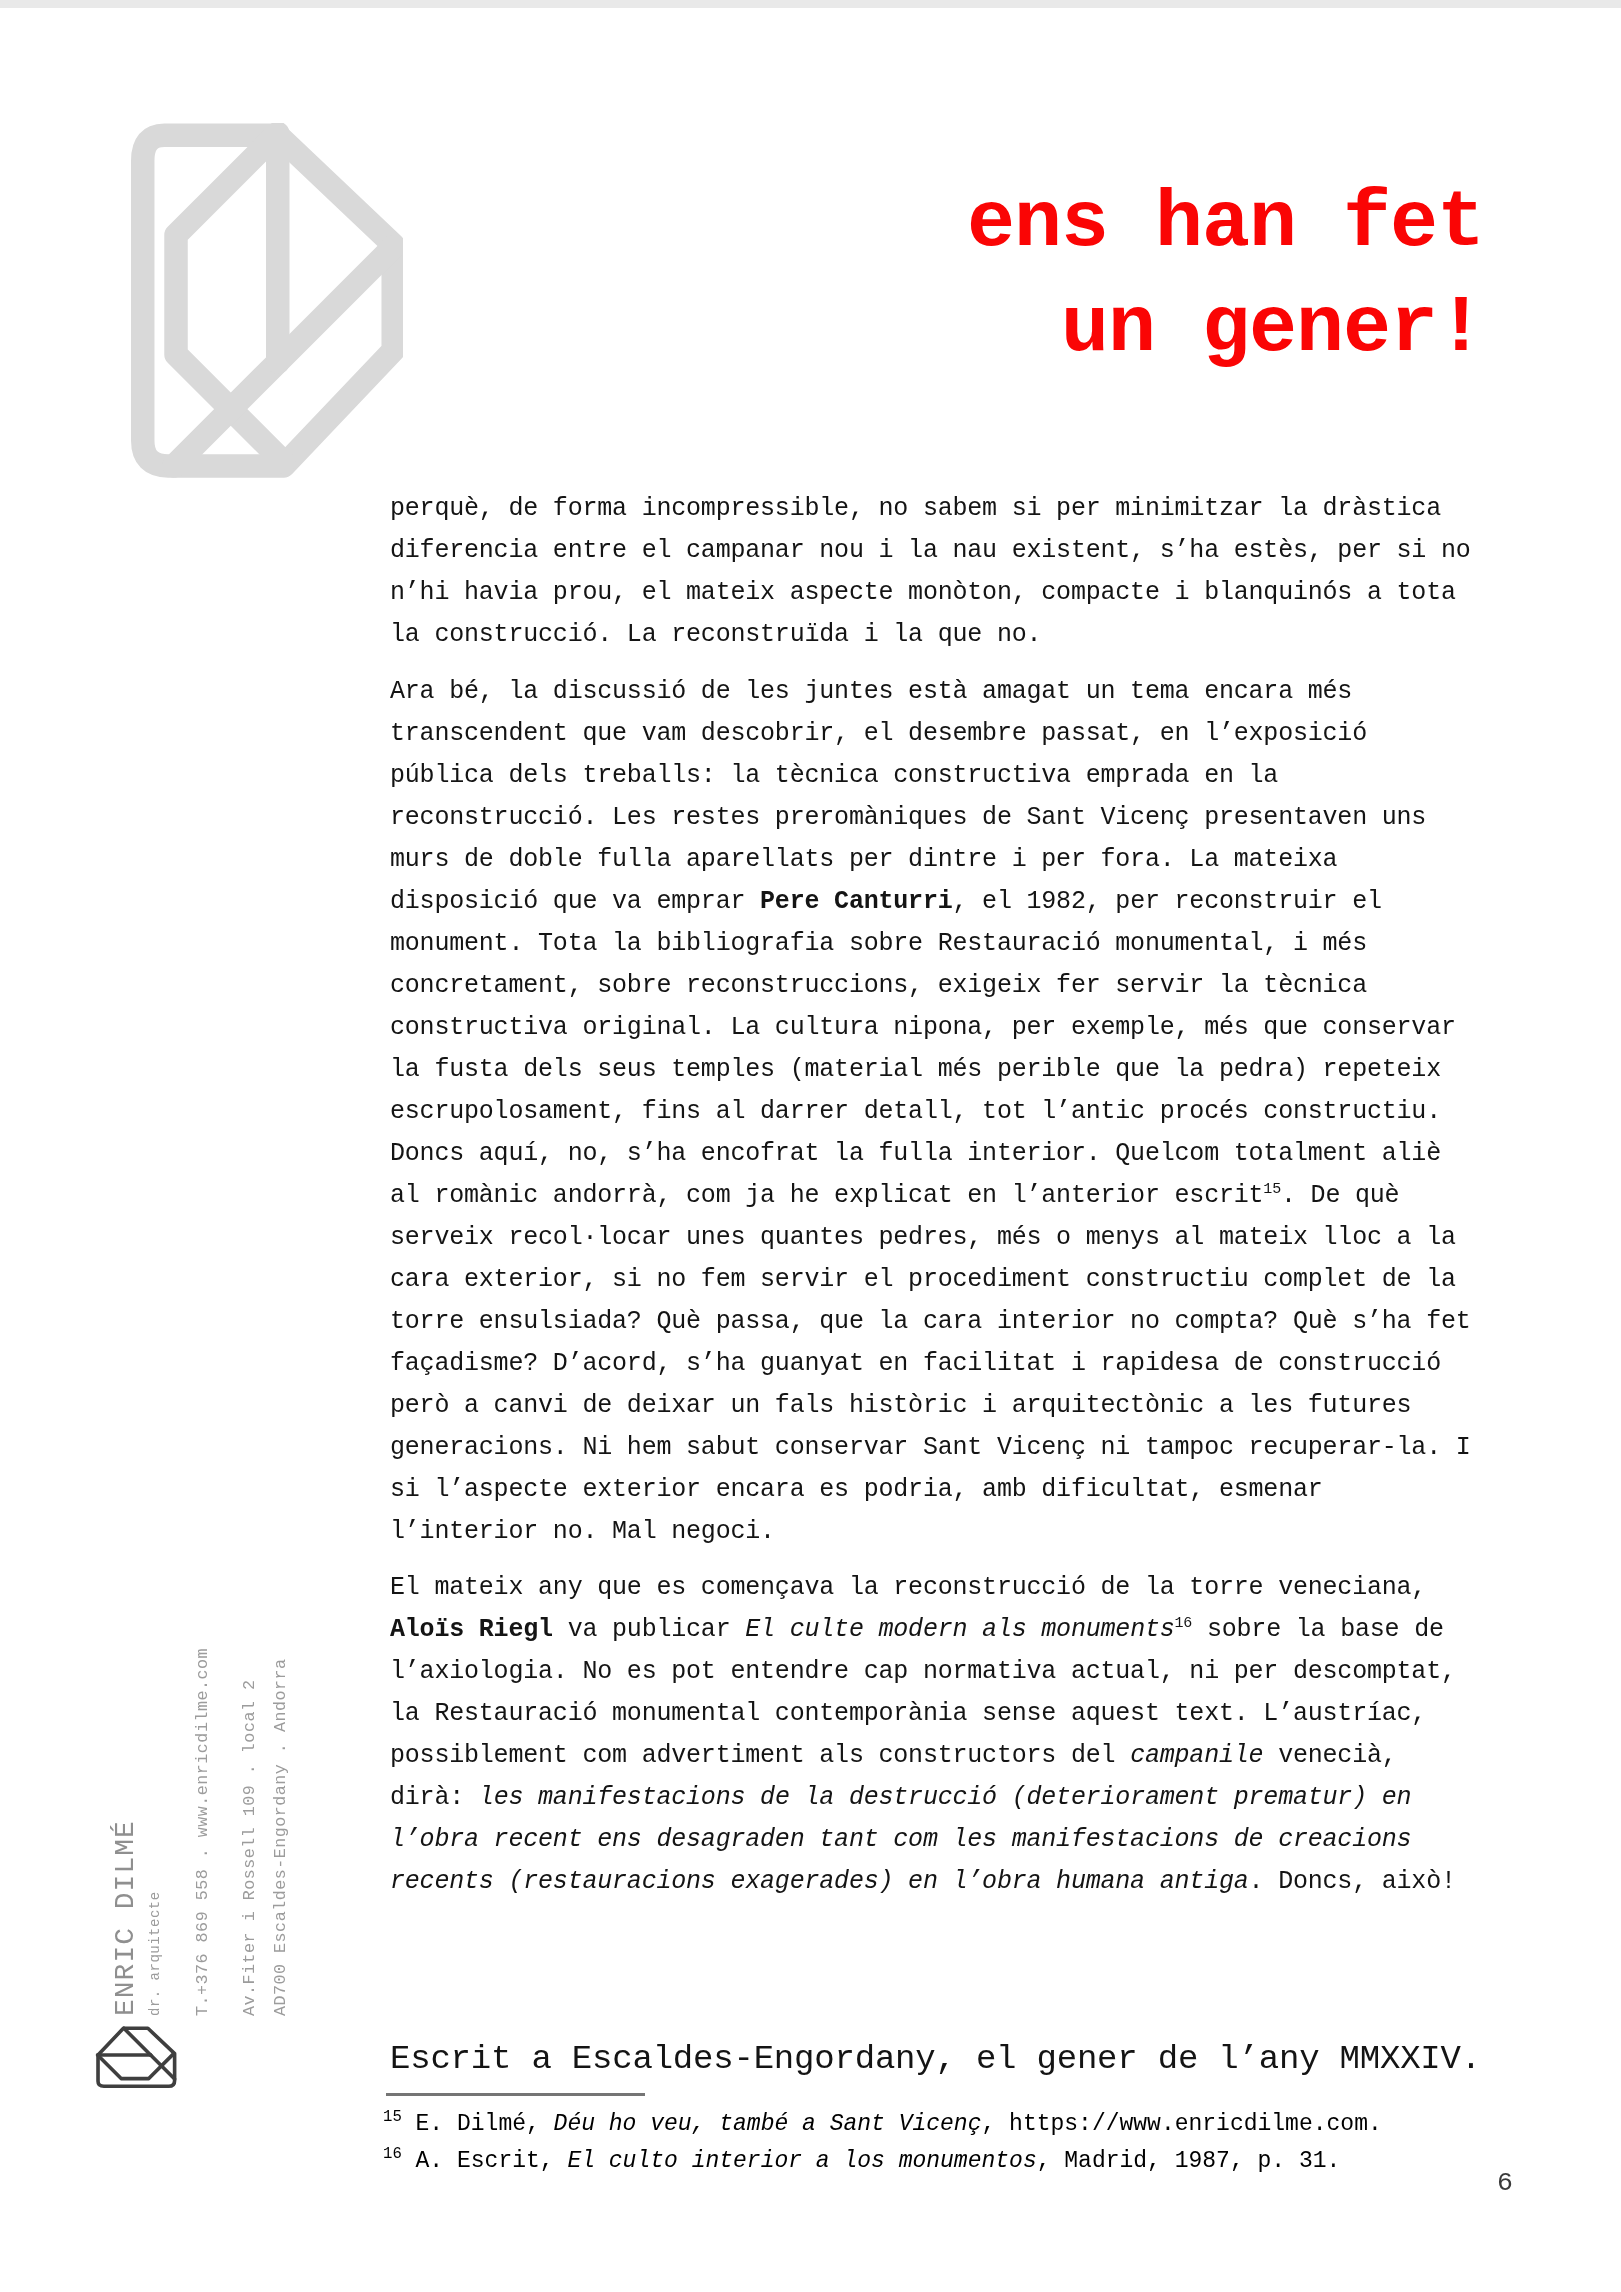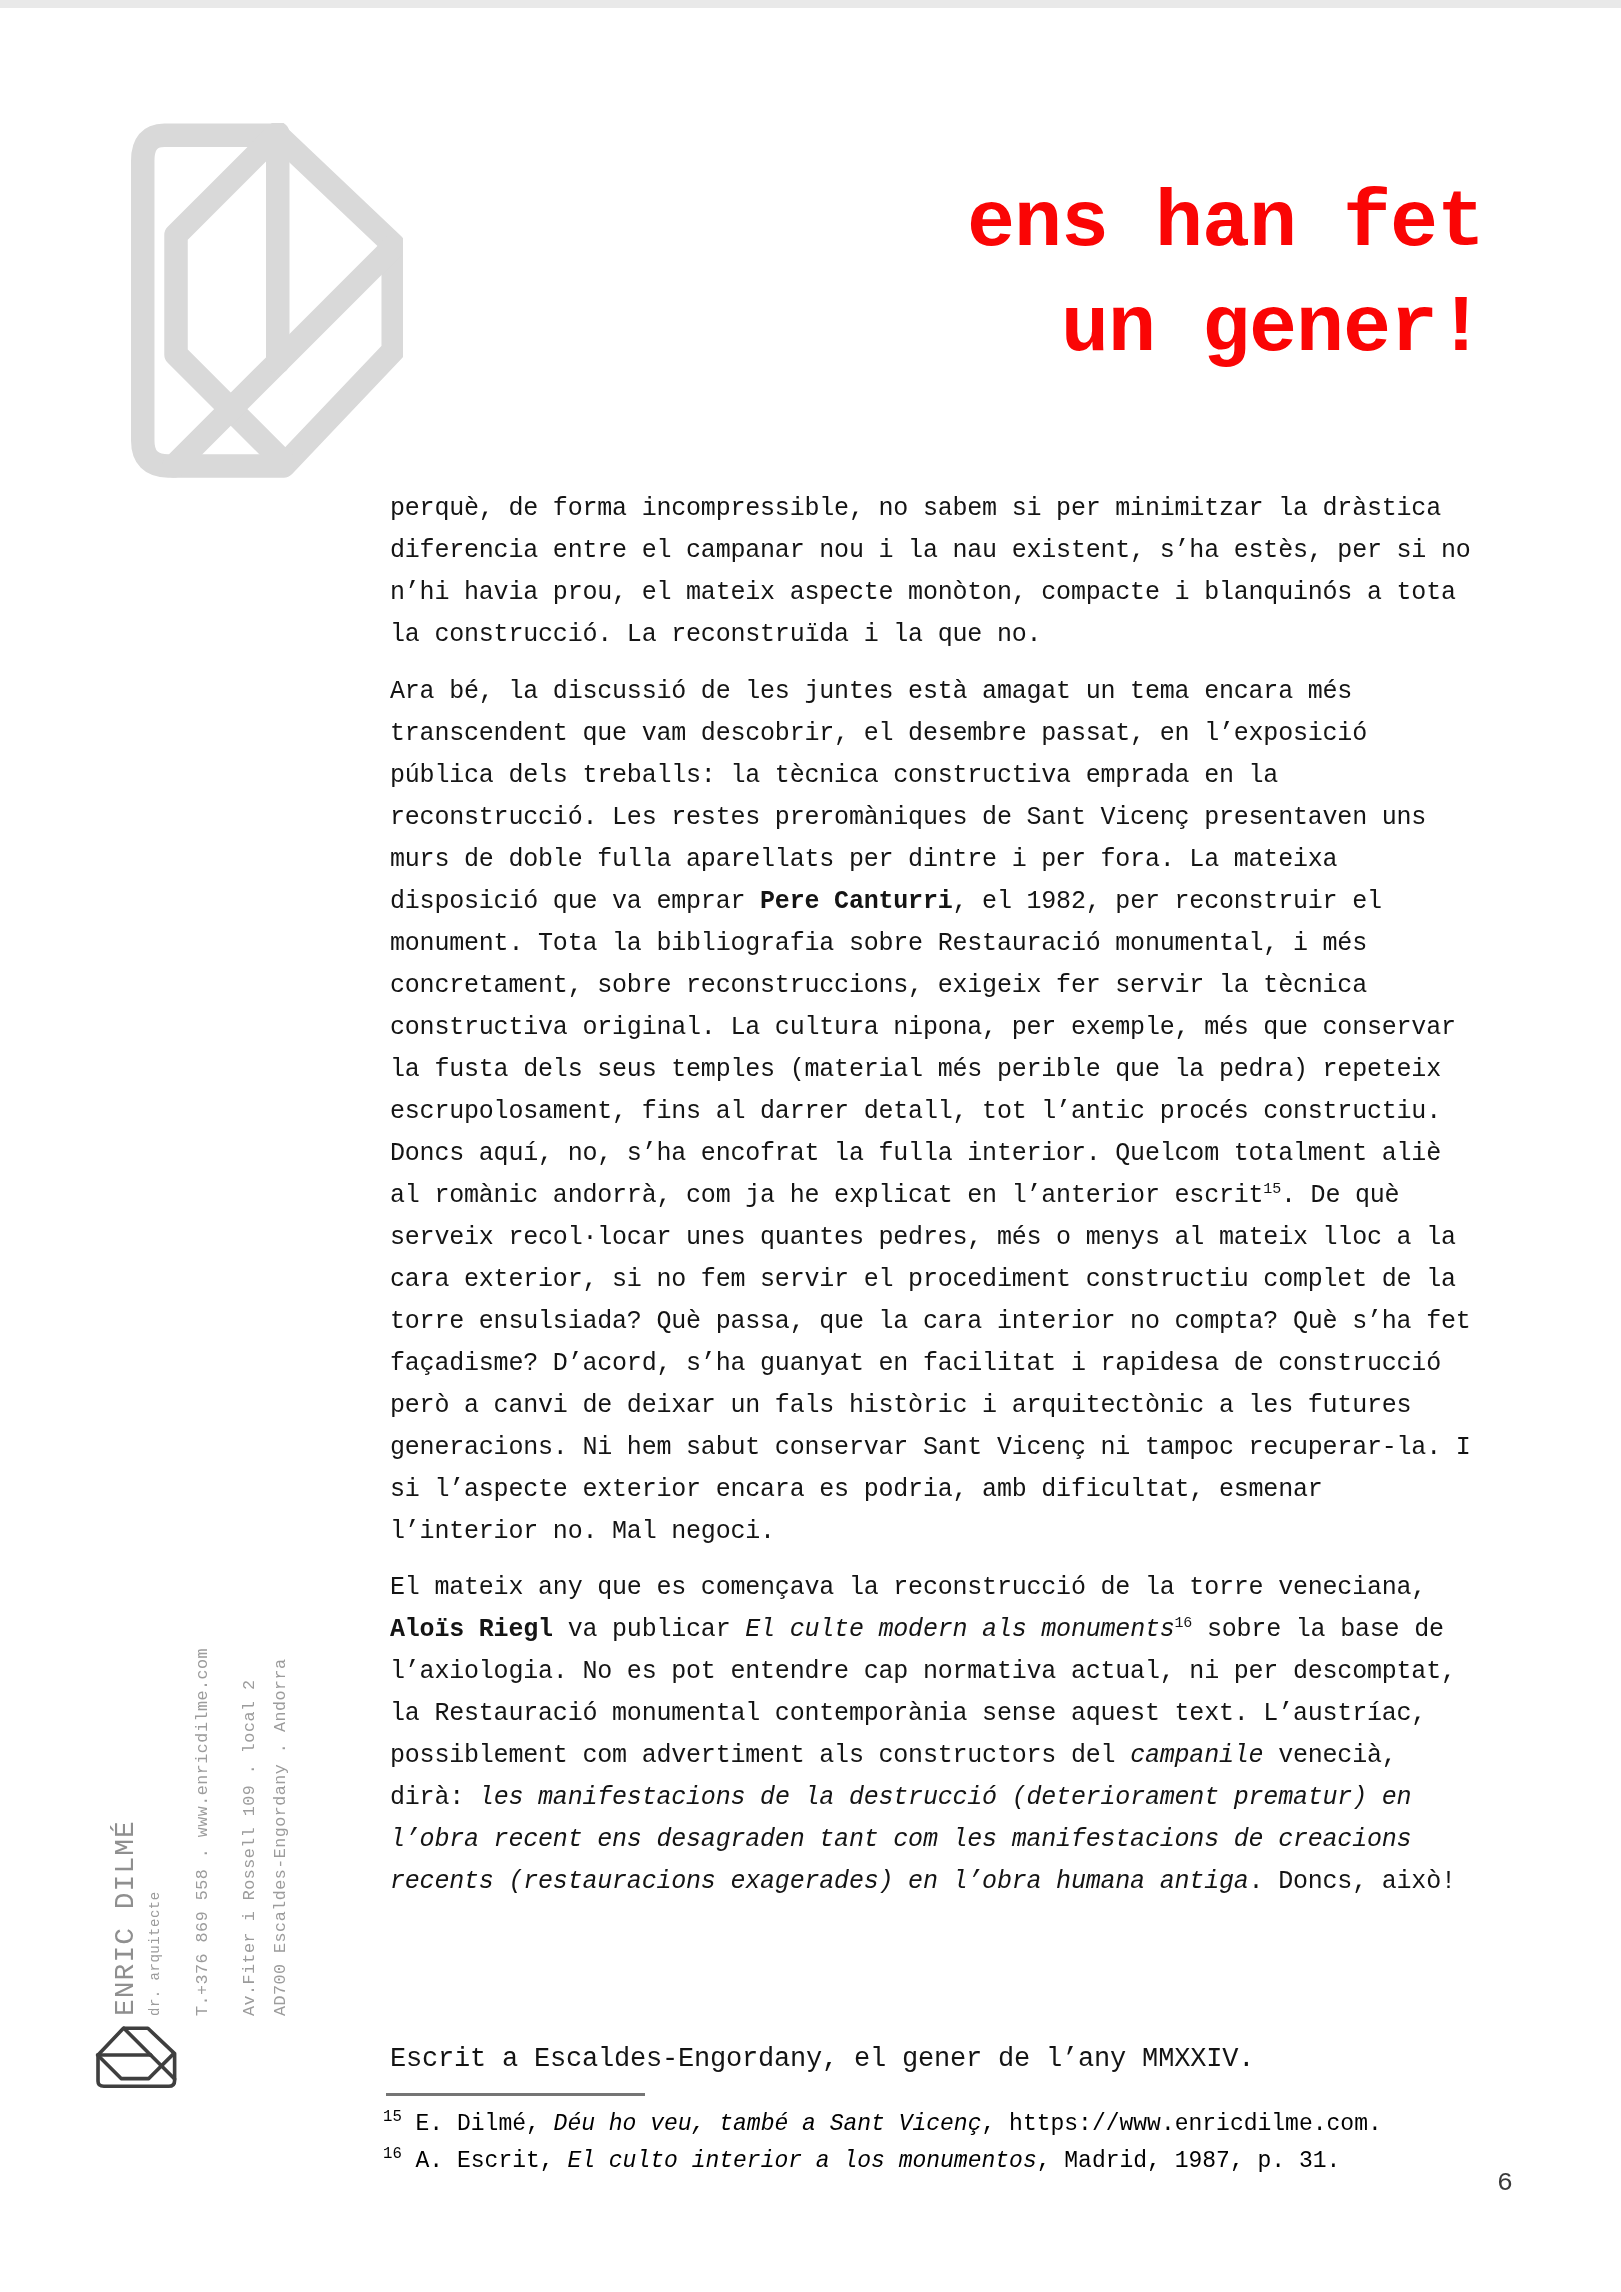--- a/index.html
+++ b/index.html
@@ -38,21 +38,21 @@
   
   .body-col{position:absolute;left:390px;top:480px;width:1095px;}
   .body-col p{
     margin:0 0 14.7px 0;
     font-size:25px;line-height:42px;letter-spacing:-0.2px;
   }
   .r-b{font-weight:bold;}
   .r-i{font-style:italic;}
   sup{font-size:0.6em;line-height:0;}
   
-  .closing{position:absolute;left:390px;top:2031px;font-size:27px;line-height:41px;letter-spacing:-0.2px;}
+  .closing{position:absolute;left:390px;top:2031px;font-size:34px;line-height:41px;letter-spacing:-0.2px;}
   
   .fn-rule{position:absolute;left:386px;top:2085px;width:259px;height:2.9px;background:var(--footnote-rule);}
   .footnotes{position:absolute;left:383px;top:2098px;font-size:23px;line-height:37px;color:#000000;}
   .footnote sup{font-size:0.68em;}
   .page-num{position:absolute;right:108px;top:2160px;font-size:26.5px;color:#3a3a3a;}
   
   .vtext{
     position:absolute;
     transform:rotate(-90deg);
     transform-origin:0 0;

